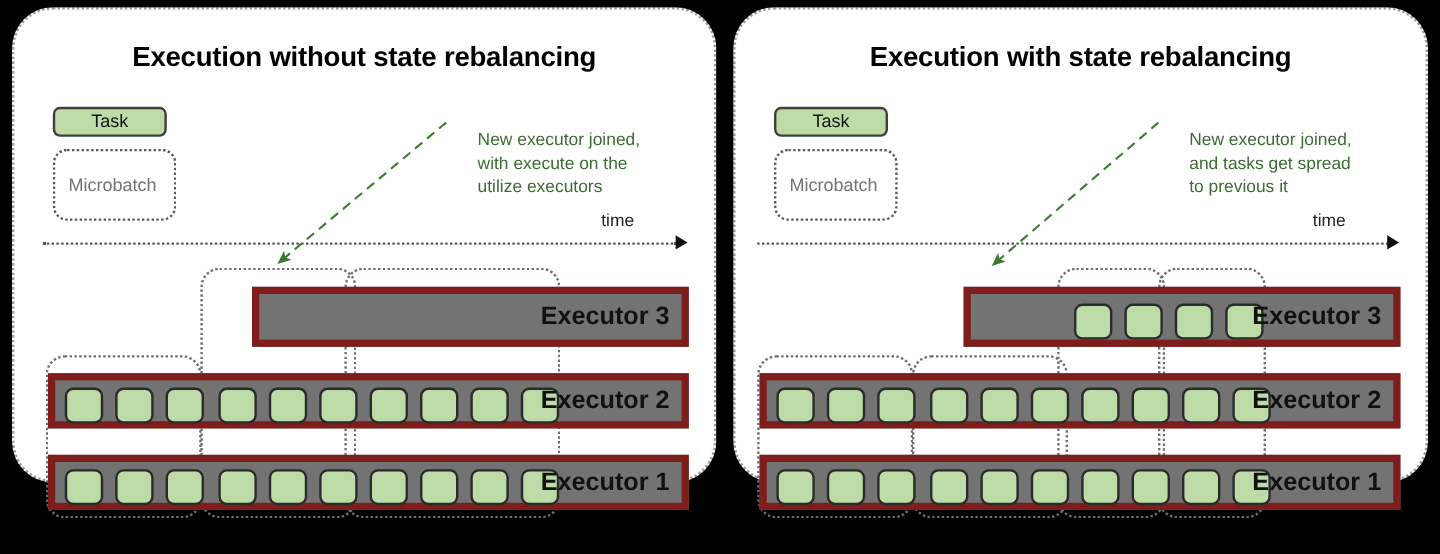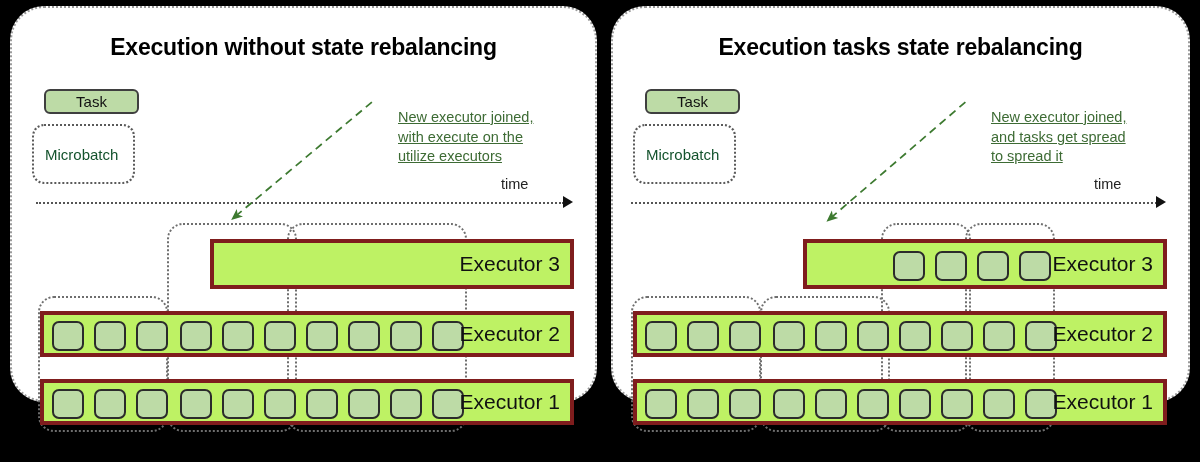--- a/index.html
+++ b/index.html
@@ -42,39 +42,38 @@
     width:95px;height:25px;
     background:#bddba6;
     border:2px solid #3f3f3f;
     border-radius:6px;
     box-sizing:border-box;
     display:flex;align-items:center;justify-content:center;
     font-size:15px;color:#111;
   }
   .legend-micro{
     position:absolute;
-    left:20px;top:116px;
+    left:32px;top:116px;
     width:103px;height:60px;
     background:#ffffff;
     border:2px dotted #5a5a5a;
     border-radius:12px;
     box-sizing:border-box;
     display:flex;align-items:center;
     padding-left:11px;
-    font-size:15px;color:#14532d;
+    font-size:15px;color:#737373;
   }
 
   
   .annotation{
     position:absolute;
     font-size:14.5px;
     line-height:1.35;
     color:#3d6b34;
     width:185px;
-    text-decoration:underline;
   }
   .annotation .ln{display:block;}
 
   
   .time-label{
     position:absolute;
     font-size:14.5px;
     color:#222;
   }
   .time-axis{
@@ -86,25 +85,26 @@
     position:absolute;
     width:0;height:0;
     border-top:6px solid transparent;
     border-bottom:6px solid transparent;
     border-left:10px solid #111;
   }
 
   
   .exec{
     position:absolute;
-    background:#bef264;
-    border:4px solid #7f1d1d;
+    background:#737373;
+    border:6px solid #7f1d1d;
     box-sizing:border-box;
     display:flex;
     align-items:center;
+    font-weight:bold;
   }
   .exec-label{
     position:absolute;
     right:10px;
     top:50%;
     transform:translateY(-50%);
     font-size:21px;
     color:#111;
     white-space:nowrap;
   }
@@ -198,34 +198,34 @@
         <marker id="ah-left" markerWidth="7" markerHeight="7" refX="5.5" refY="3.2" orient="auto">
           <path d="M6.5,3.2 L0,0.4 L1.6,3.2 L0,6 Z" fill="#3d7a30"></path>
         </marker>
       </defs>
       <path d="M372,108 L212,242" stroke="#3d7a30" stroke-width="2" stroke-dasharray="9,6" fill="none" marker-end="url(#ah-left)"></path>
     </svg>
   </div>
 
   <div class="panel right">
 
-    <div class="panel-title">Execution tasks state rebalancing</div>
+    <div class="panel-title">Execution with state rebalancing</div>
 
     <div class="legend-task">
       <span>Task</span>
     </div>
 
     <div class="legend-micro">
       <span>Microbatch</span>
     </div>
 
     <div class="annotation" style="left:378px;top:100px;">
       <span class="ln">New executor joined,</span>
       <span class="ln">and tasks get spread</span>
-      <span class="ln">to spread it</span>
+      <span class="ln">to previous it</span>
     </div>
 
     <div class="time-label" style="left:481px;top:168px;">time</div>
     <div class="time-axis" style="left:18px;top:194px;width:526px;"></div>
     <div class="time-arrow" style="left:543px;top:188px;"></div>
 
     <div class="mb" style="left:18px;top:288px;width:130px;height:136px;"></div>
     <div class="mb" style="left:147px;top:288px;width:130px;height:136px;"></div>
     <div class="mb" style="left:268px;top:215px;width:90px;height:209px;"></div>
     <div class="mb" style="left:352px;top:215px;width:90px;height:209px;"></div>

